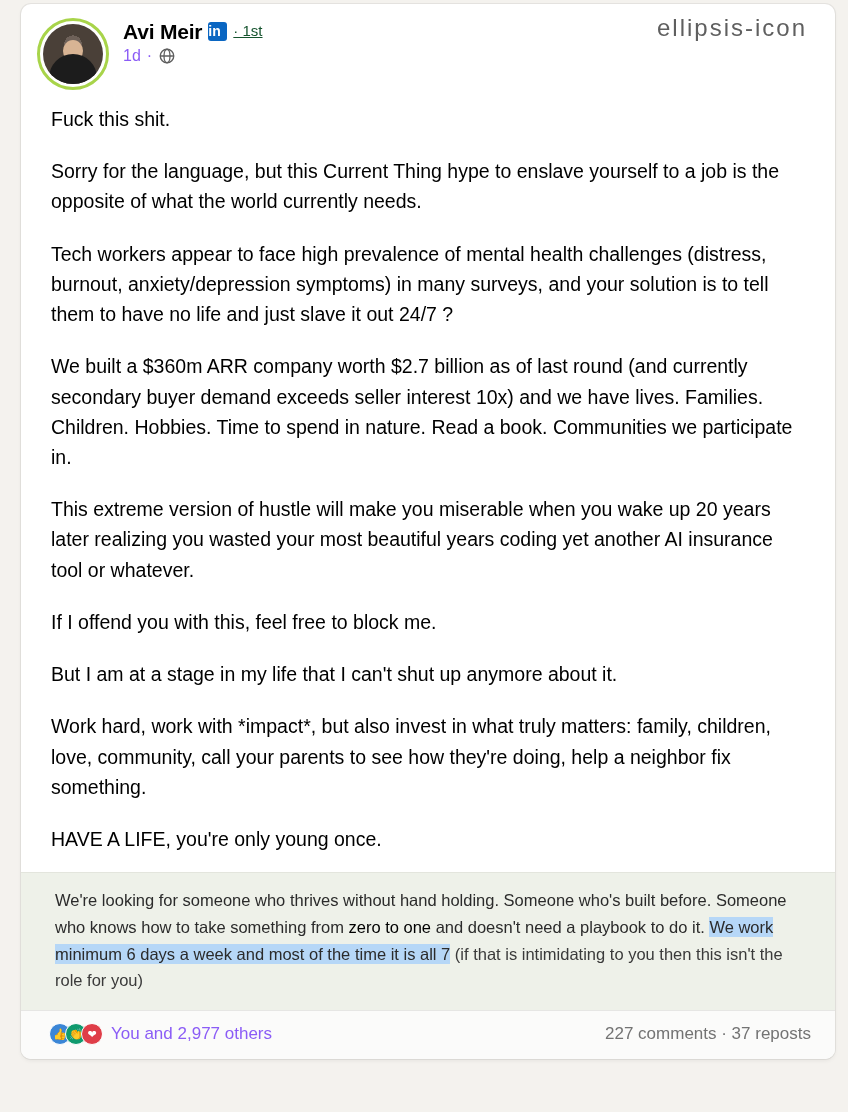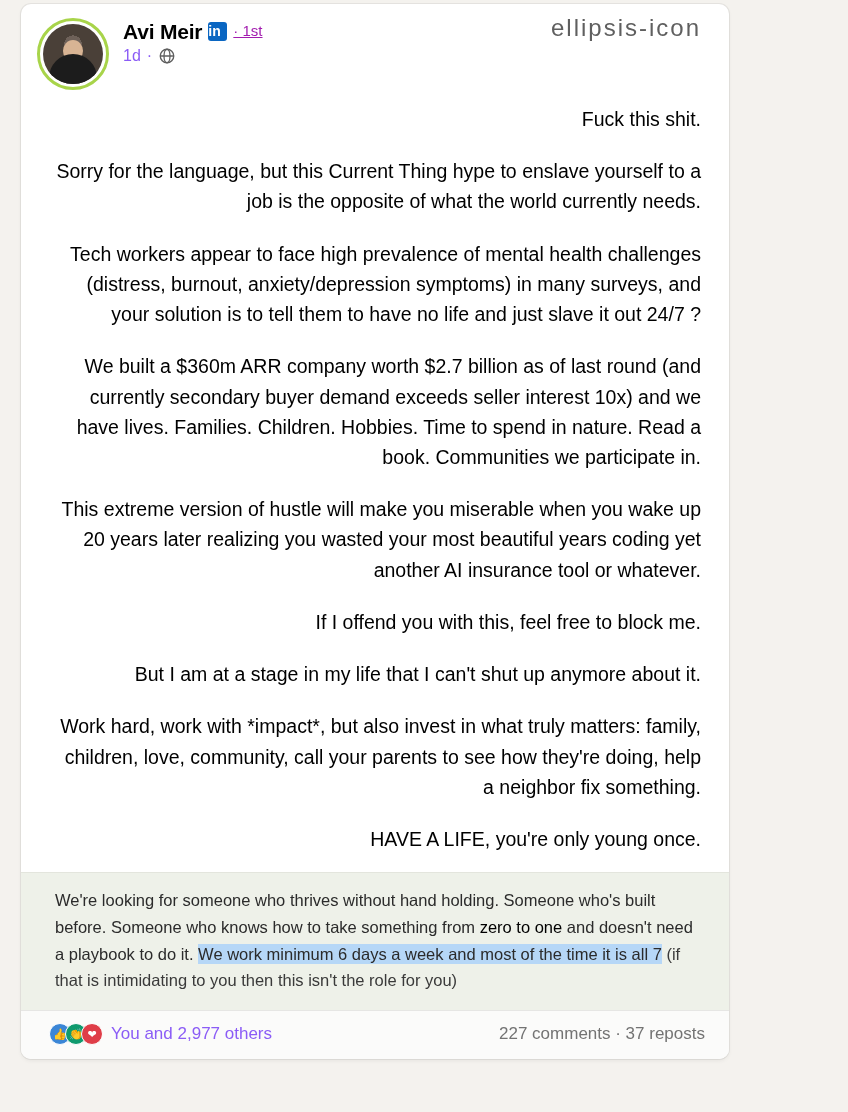--- a/index.html
+++ b/index.html
@@ -13,21 +13,21 @@
     width: 848px;
     height: 1112px;
     position: relative;
     background: #f4f2ee;
     overflow: hidden;
   }
   .post-card {
     position: absolute;
     left: 21px;
     top: 4px;
-    width: 708px;
+    width: 814px;
     background: #ffffff;
     border-radius: 10px;
     box-shadow: 0 0 0 1px rgba(0,0,0,0.06), 0 2px 4px rgba(0,0,0,0.06);
     overflow: hidden;
   }
   
   .post-header {
     display: flex;
     align-items: flex-start;
     padding: 14px 16px 4px 16px;
@@ -87,21 +87,21 @@
     border-radius: 3px;
     color: #fff;
     font-size: 14px;
     font-weight: bold;
     line-height: 19px;
     text-align: left;
     font-family: "Liberation Sans", sans-serif;
   }
   .degree {
     font-size: 15px;
-    color: #a21caf;
+    color: #14532d;
     text-decoration: underline;
   }
   .headline {
     font-size: 17px;
     color: #3d3d3d;
     margin-top: 3px;
     line-height: 1.25;
   }
   .meta-row {
     display: flex;
@@ -129,21 +129,20 @@
   }
   
   .post-body {
     padding: 10px 28px 4px 30px;
     font-size: 19.5px;
     line-height: 1.55;
     color: #000000;
   }
   .post-body p {
     margin: 0 0 22px 0;
-    text-align: right;
   }
   .post-body p:last-child { margin-bottom: 14px; }
   
   .quote-block {
     background: #eef1e9;
     border-top: 1px solid #e3e5dd;
     padding: 14px 30px 16px 34px;
     font-size: 16.5px;
     line-height: 1.62;
     color: #2b2b2b;

